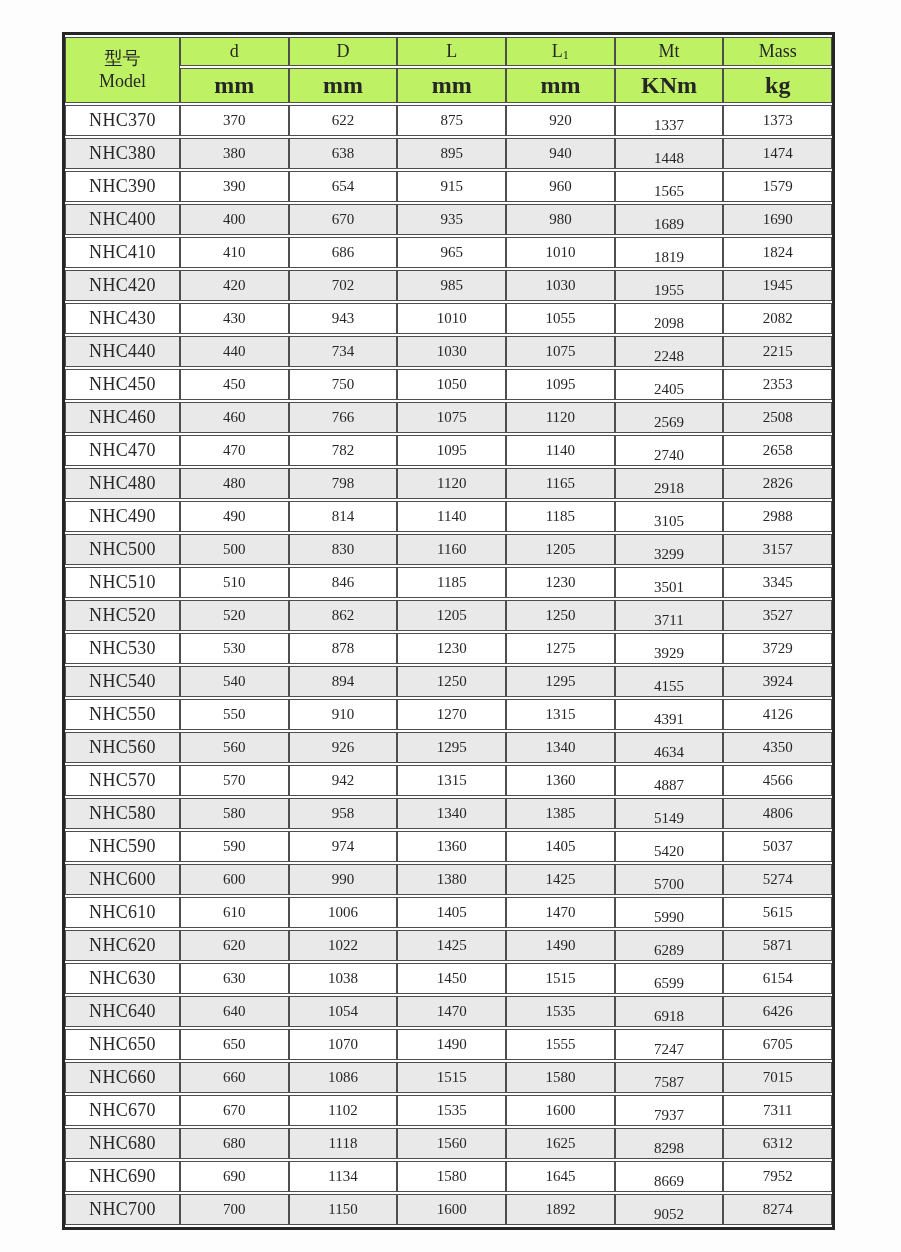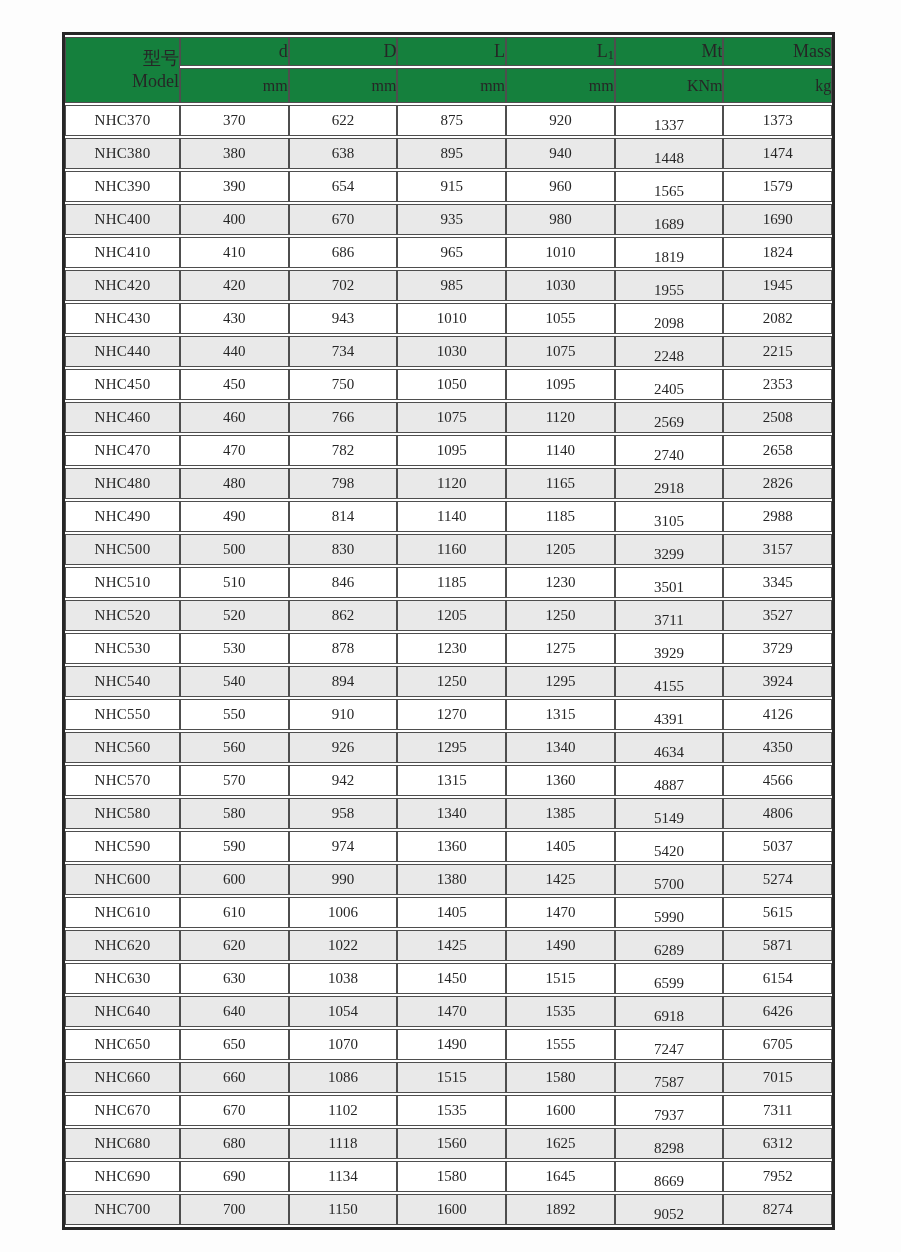--- a/index.html
+++ b/index.html
@@ -25,39 +25,38 @@
     width: 767px;
   }
   th, td {
     border: 1px solid #4e4e4e;
     text-align: center;
     vertical-align: middle;
     padding: 0;
     overflow: hidden;
   }
   thead th {
-    background: #15803d;
+    background: #bef264;
     font-weight: normal;
-    text-align: right;
   }
   tr.header-row-1 th { height: 27px; font-size: 18px; }
-  tr.header-row-2 th { height: 33px; font-size: 16px; }
+  tr.header-row-2 th { height: 33px; font-size: 24px; font-weight: bold; }
   th.model-th {
     font-size: 16px;
     line-height: 1.3;
   }
   col.model-col { width: 115px; }
   col.num-col   { width: 108.7px; }
   tbody td {
     height: 28px;
     font-size: 15px;
     background: #ffffff;
   }
   tbody tr:nth-child(even) td { background: #e9e9e9; }
-  tbody td.model-cell { font-size: 15px; letter-spacing: 0.3px; }
+  tbody td.model-cell { font-size: 18px; letter-spacing: 0.3px; }
   tbody td.mt-cell {
     vertical-align: bottom;
     padding-bottom: 1px;
   }
   .sub {
     font-size: 0.68em;
     position: relative;
     top: 2px;
   }
 </style>

